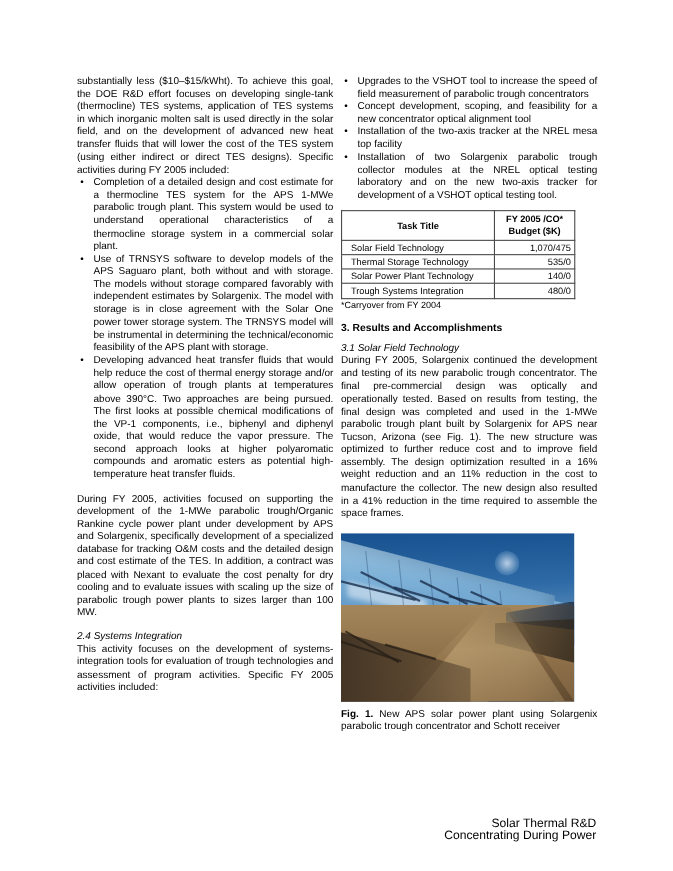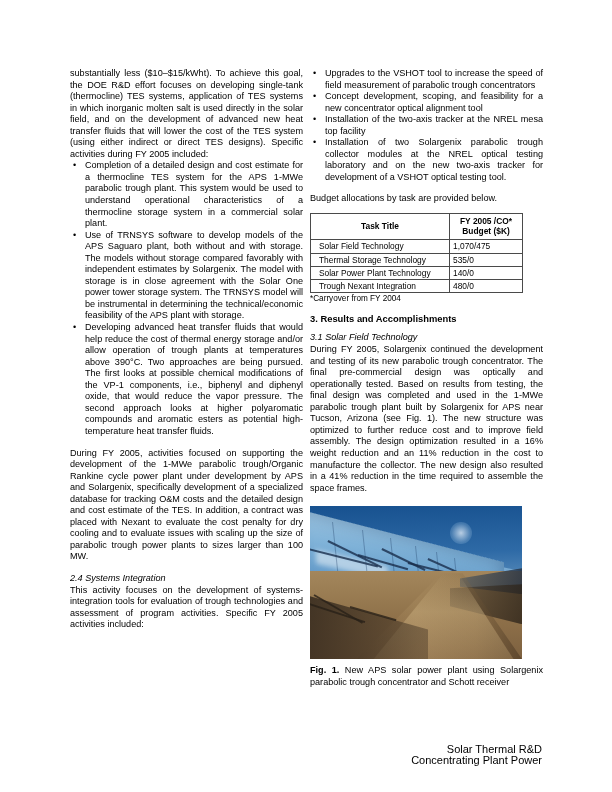--- a/index.html
+++ b/index.html
@@ -91,21 +91,21 @@
   table.budget th {
     font-weight: bold;
     text-align: center;
     padding: 2px 3px 3px 3px;
   }
   table.budget td.task {
     text-align: left;
     padding-left: 8px;
   }
   table.budget td.amt {
-    text-align: left;
+    text-align: right;
   }
   .table-note {
     font-size: 8.2px;
     line-height: 10px;
     margin: 1px 0 0 0;
   }
 
   
   .figure-wrap { margin-top: 12px; }
   .photo {
@@ -303,21 +303,20 @@
       <li>
         <span class="dot">•</span>
         <span class="txt">Installation of the two-axis tracker at the NREL mesa top facility</span>
       </li>
       <li>
         <span class="dot">•</span>
         <span class="txt">Installation of two Solargenix parabolic trough collector modules at the NREL optical testing laboratory and on the new two-axis tracker for development of a VSHOT optical testing tool.</span>
       </li>
     </ul>
 
-    <p class="body-text gap">Budget allocations by task are provided below.</p>
 
     <table class="budget">
       <colgroup>
           <col style="width:139px">
           <col style="width:73px">
         </colgroup>
       <thead>
         <tr>
           <th>Task Title</th>
           <th>
@@ -333,21 +332,21 @@
         </tr>
         <tr>
           <td class="task">Thermal Storage Technology</td>
           <td class="amt">535/0</td>
         </tr>
         <tr>
           <td class="task">Solar Power Plant Technology</td>
           <td class="amt">140/0</td>
         </tr>
         <tr>
-          <td class="task">Trough Nexant Integration</td>
+          <td class="task">Trough Systems Integration</td>
           <td class="amt">480/0</td>
         </tr>
       </tbody>
     </table>
     <p class="table-note">*Carryover from FY 2004</p>
 
     <div style="height:9px"></div>
     <h3 class="section-head">3.  Results and Accomplishments</h3>
 
     <div style="height:7px"></div>
@@ -397,16 +396,16 @@
         <div class="frame-bar" style="left:40px; top:100px; width:48px; transform: rotate(16deg);"></div>
       </div>
       <p class="fig-caption"><b>Fig. 1.</b><span> New APS solar power plant using Solargenix parabolic trough concentrator and Schott receiver</span></p>
     </div>
 
   </div>
 
   <div class="footer-page">115</div>
   <div class="footer-right">
     <div>Solar Thermal R&amp;D</div>
-    <div>Concentrating Plant Power</div>
+    <div>Concentrating During Power</div>
   </div>
 
 </div>
 
 </body></html>

